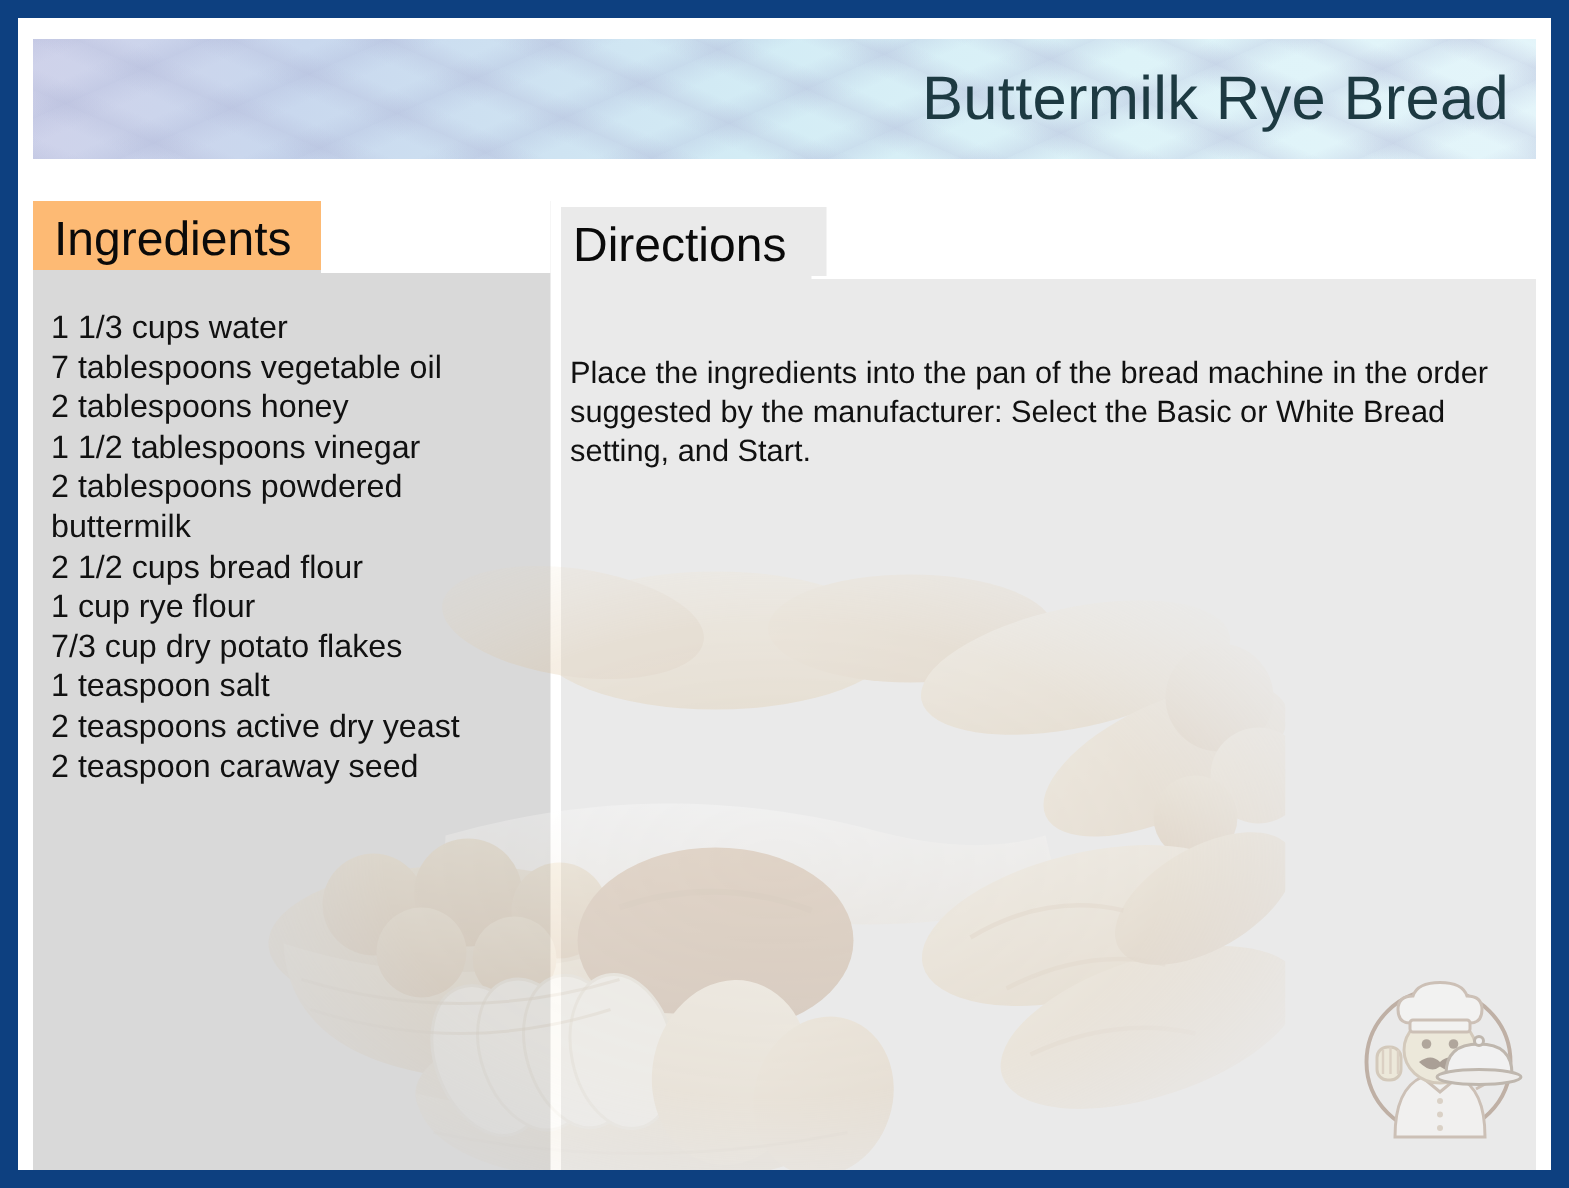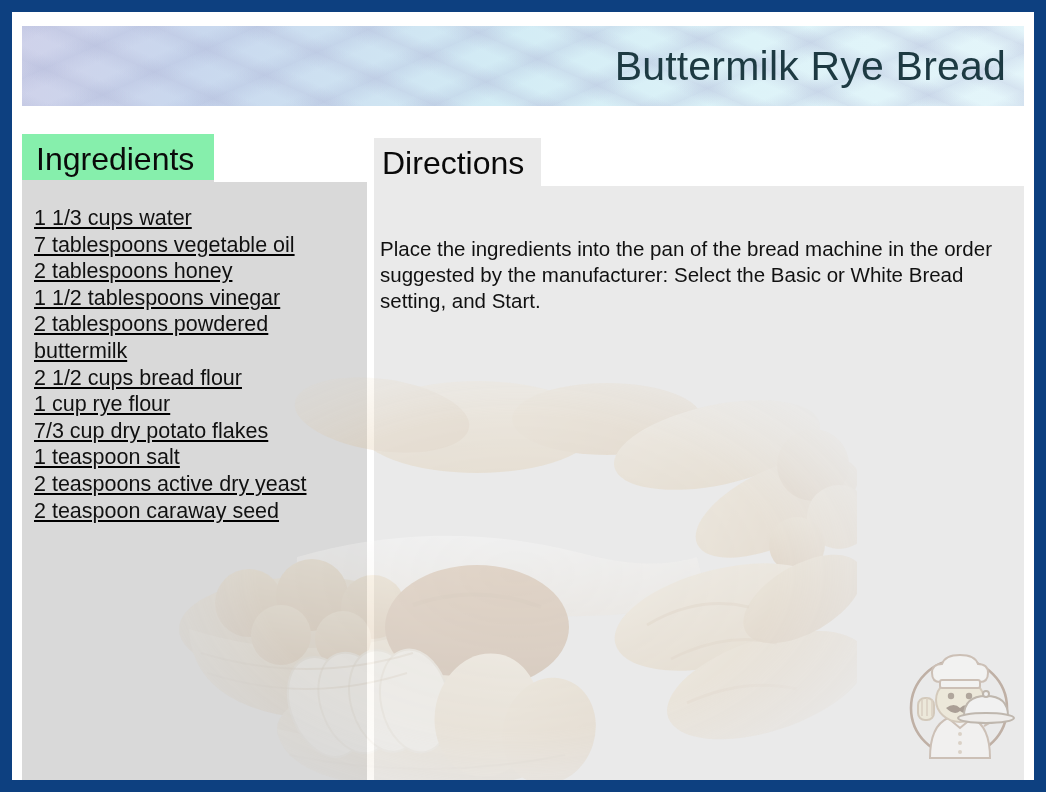--- a/index.html
+++ b/index.html
@@ -83,39 +83,40 @@
     background: #eaeaea;
   }
 
   
   #ingredients-header {
     position: absolute;
     left: 10px;
     top: 122px;
     width: 192px;
     height: 46px;
-    background: #86efac;
+    background: #fdba74;
     z-index: 3;
   }
   #ingredients-header .tab-text {
     position: absolute;
     left: 14px;
     bottom: 2px;
     font-size: 32px;
     color: #0a0a0a;
     white-space: nowrap;
   }
   #directions-header {
     position: absolute;
     left: 362px;
     top: 126px;
     width: 167px;
     height: 46px;
     background: #eaeaea;
     z-index: 3;
+    padding-left: 10px;
   }
   #directions-header .tab-text {
     position: absolute;
     left: 8px;
     bottom: 2px;
     font-size: 32px;
     color: #0a0a0a;
     white-space: nowrap;
   }
   
@@ -138,21 +139,20 @@
     z-index: 2;
   }
 
   
   #ingredients-list {
     position: absolute;
     left: 22px;
     top: 193px;
     width: 320px;
     z-index: 4;
-    text-decoration: underline;
   }
   #ingredients-list .ing-item {
     font-size: 21.5px;
     line-height: 26.6px;
     color: #111111;
     white-space: nowrap;
   }
 
   
   #directions-body {

